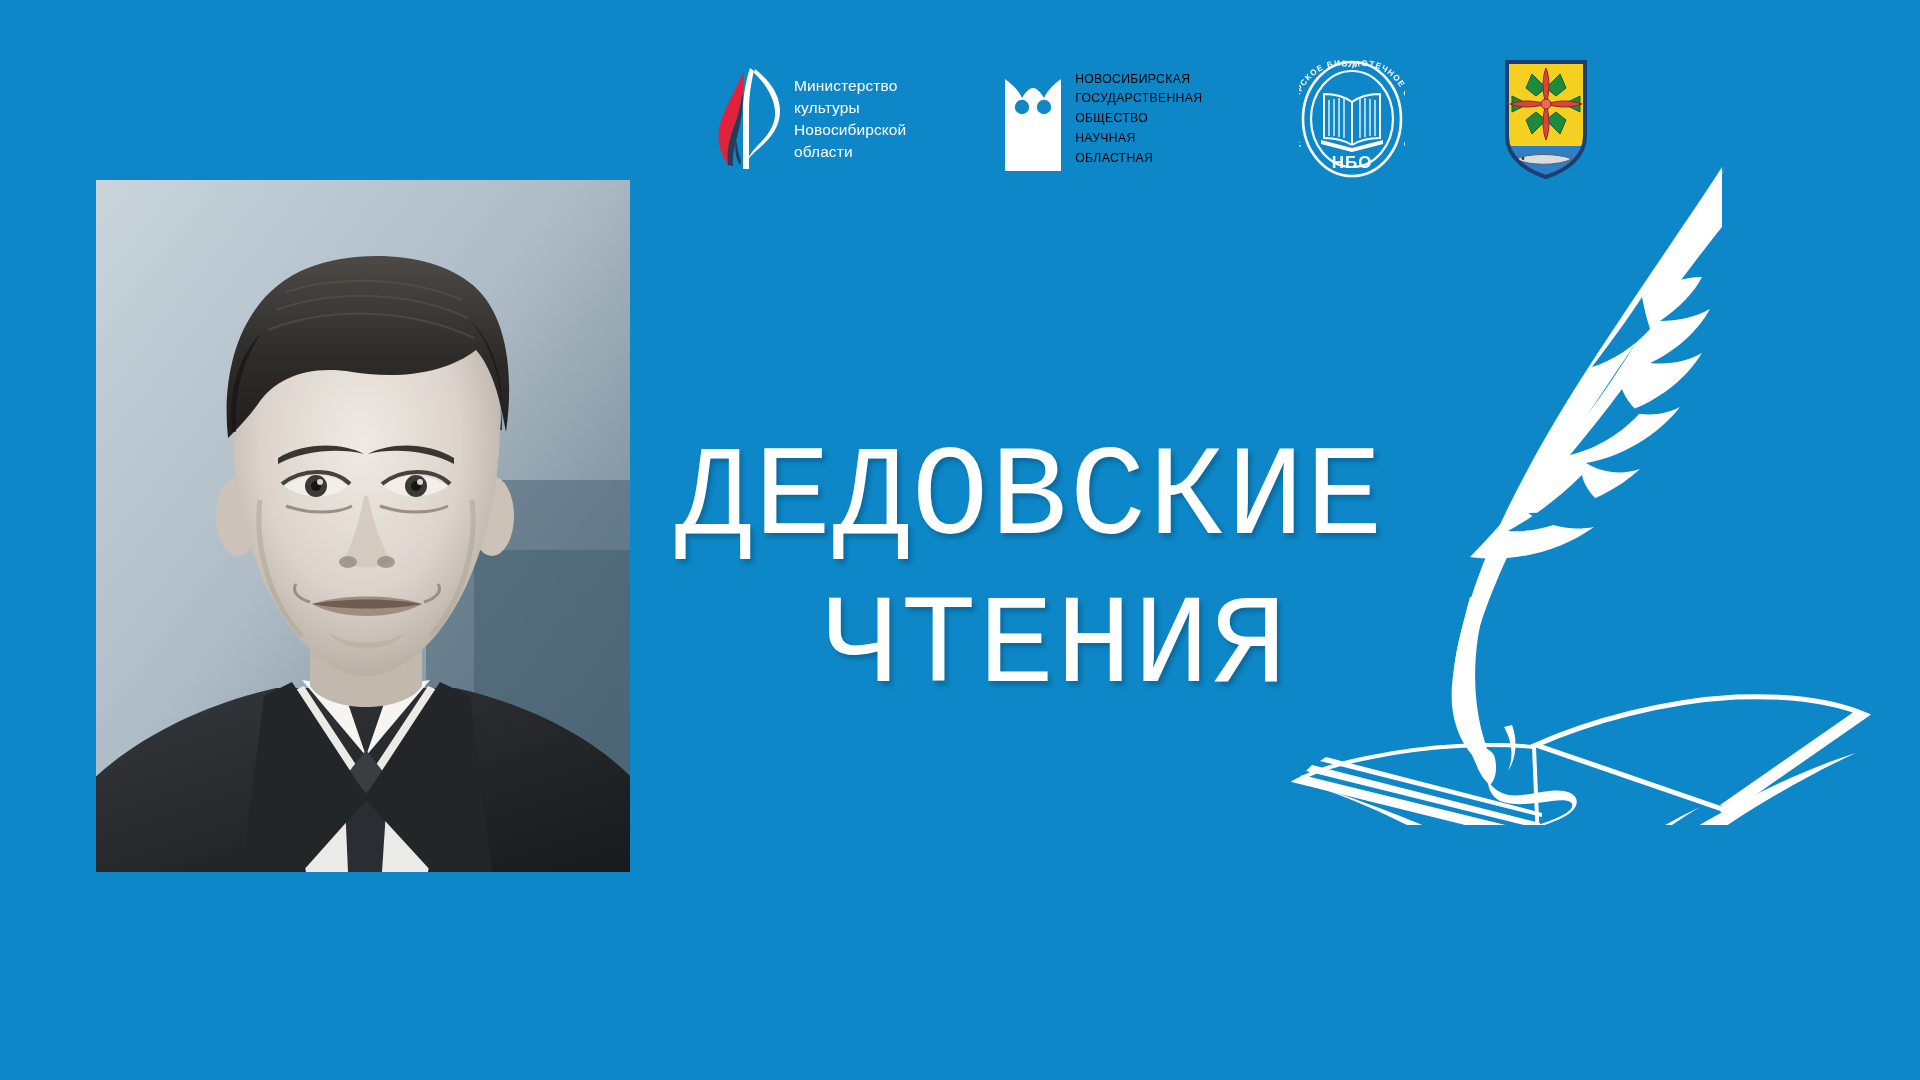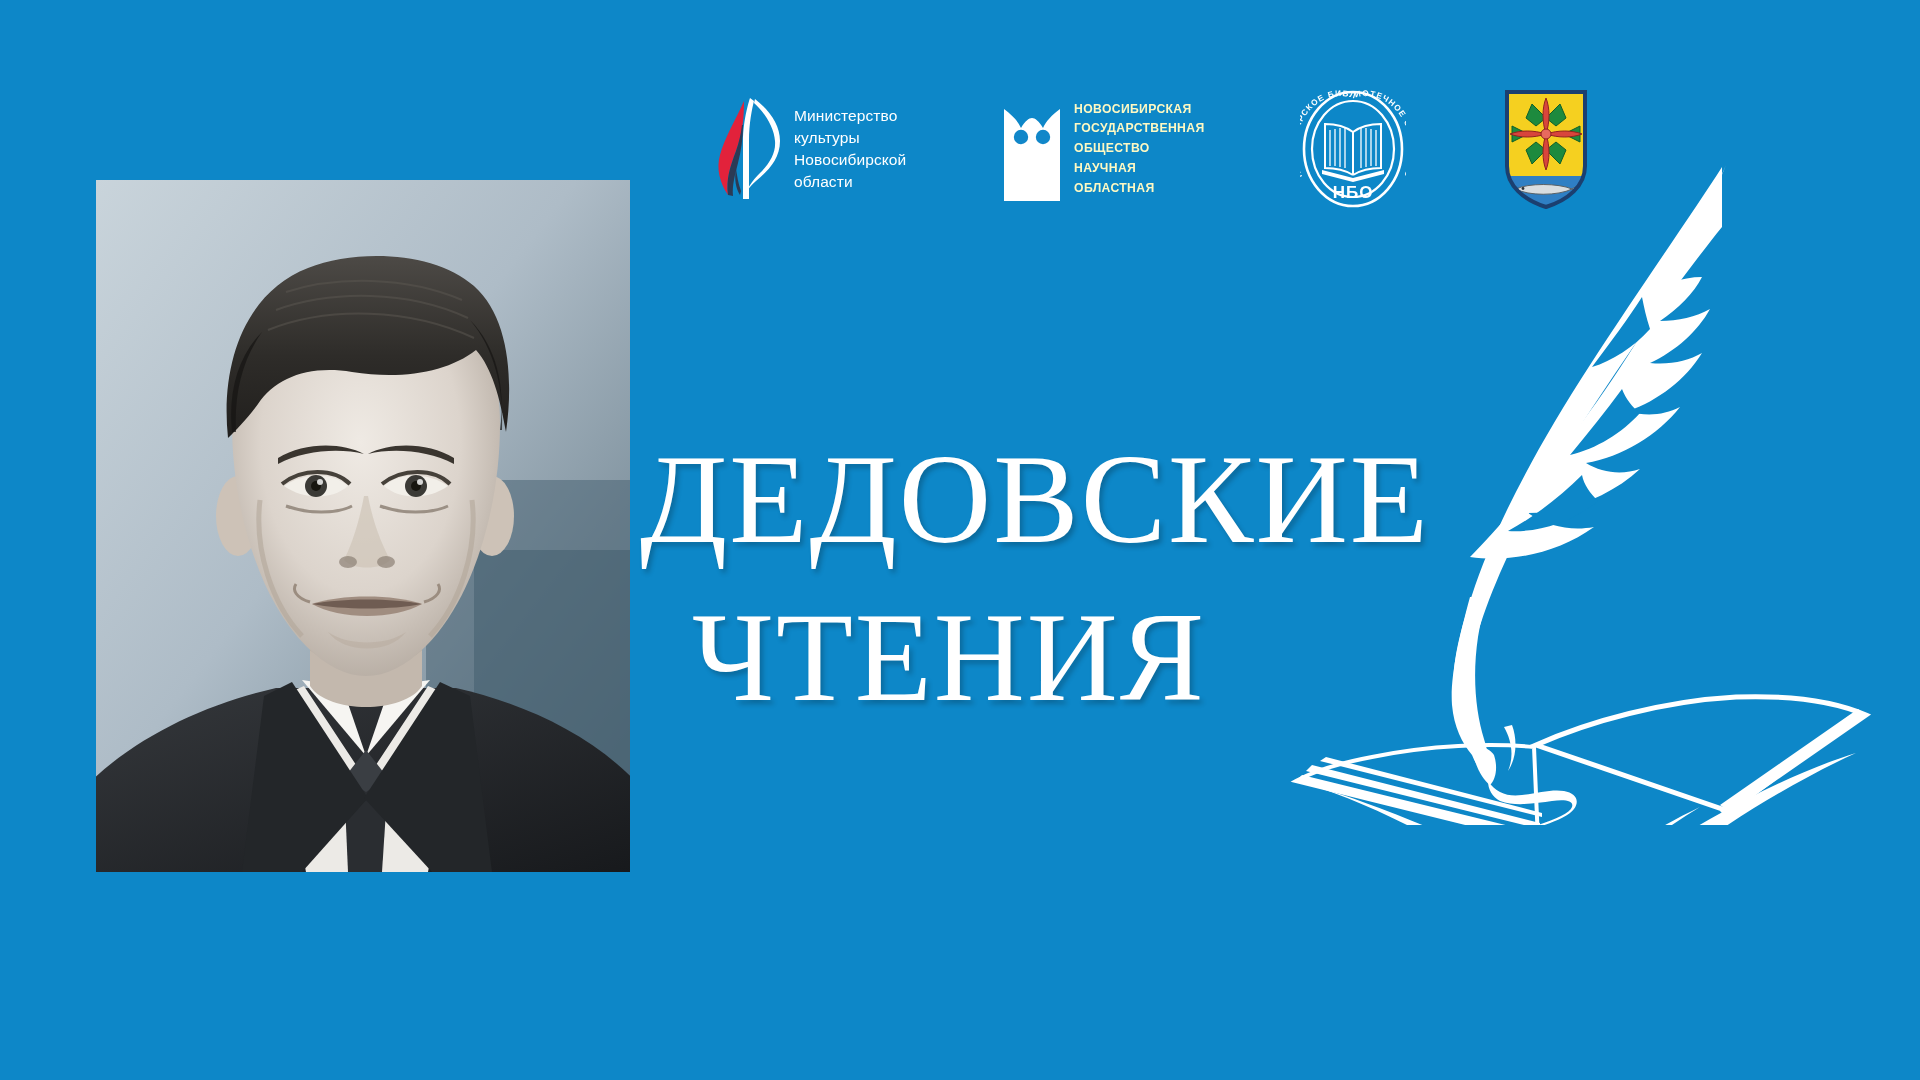--- a/index.html
+++ b/index.html
@@ -8,21 +8,21 @@
     background:#0d87c8;
     font-family:"Liberation Sans", sans-serif;
     overflow:hidden;
     position:relative;
   }
   .stage{position:absolute;inset:0;}
 
   
   .logo-bar{
     position:absolute;
-    left:710px; top:74px;
+    left:710px; top:44px;
     width:880px; height:150px;
     display:flex;
     align-items:center;
     justify-content:space-between;
   }
   .logo{display:flex;align-items:center;}
 
   
   .moc-mark{width:74px;height:108px;flex:none;}
   .moc-text{
@@ -31,23 +31,23 @@
     font-size:15.5px;
     line-height:1.42;
     letter-spacing:.1px;
     white-space:nowrap;
   }
 
   
   .owl-mark{width:60px;height:108px;flex:none;}
   .owl-text{
     margin-left:12px;
-    color:#fef9c3;
+    color:#000000;
     font-size:12.2px;
-    font-weight:bold;
+    font-weight:normal;
     line-height:1.62;
     letter-spacing:.35px;
     white-space:nowrap;
   }
 
   
   .nbo-mark{width:106px;height:118px;flex:none;}
 
   
   .coa-mark{width:88px;height:122px;flex:none;}
@@ -60,36 +60,36 @@
     background:#b9c6cf;
     overflow:hidden;
   }
   .portrait-frame svg{display:block;width:100%;height:100%;}
 
   
   .title-block{
     position:absolute;
     left:640px; top:430px;
     width:780px;
-    text-align:left;
-    font-family:Liberation Serif, serif;
+    text-align:center;
+    font-family:Liberation Mono, monospace;
     color:#ffffff;
   }
   .title-line{
     display:block;
     font-size:128px;
     line-height:1.08;
     letter-spacing:2px;
     font-weight:normal;
     text-shadow:3px 4px 5px rgba(0,0,0,.22);
     white-space:nowrap;
   }
   .title-line.line2{
     font-size:126px;
-    margin-top:22px;
+    margin-top:12px;
     padding-left:52px;
   }
 
   
   .emblem{
     position:absolute;
     left:1290px; top:145px;
     width:630px; height:680px;
   }
   .emblem svg{display:block;width:100%;height:100%;}

